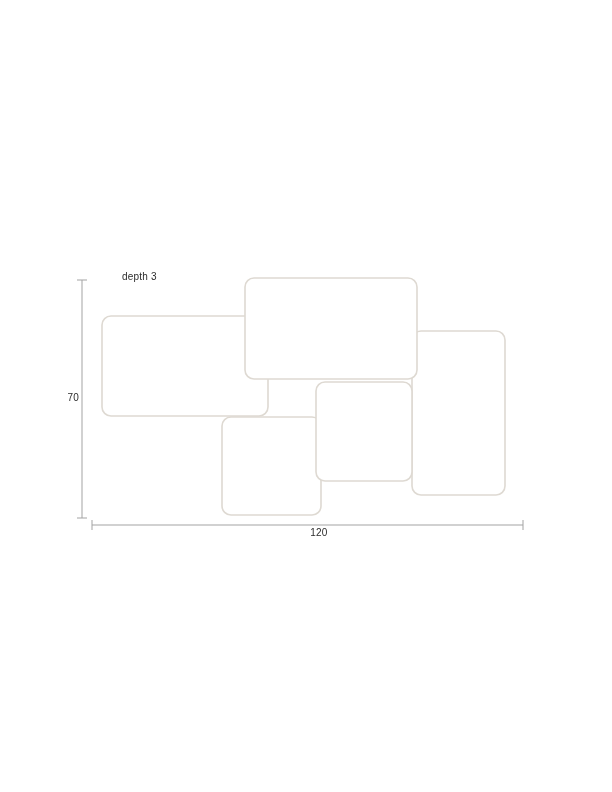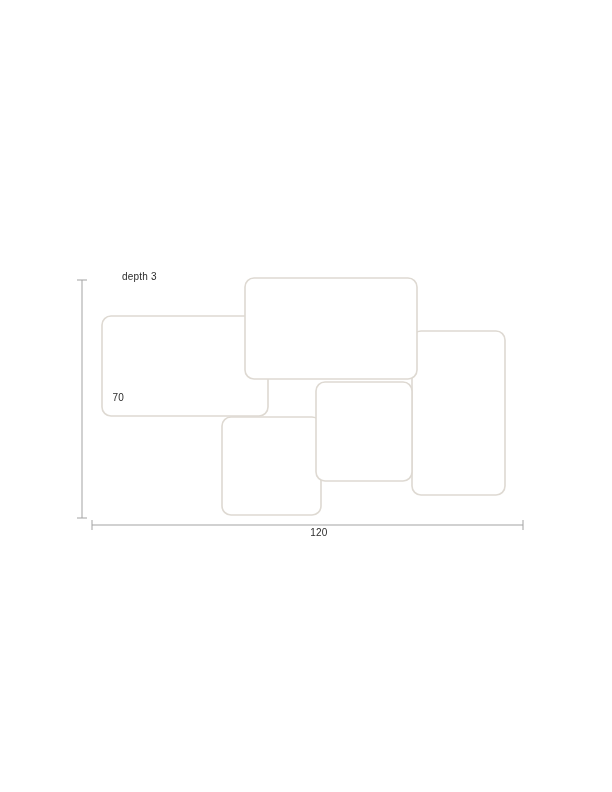--- a/index.html
+++ b/index.html
@@ -44,16 +44,16 @@
       <line x1="82" y1="280" x2="82" y2="518" stroke="#a3a3a3" stroke-width="1"></line>
       <line x1="77" y1="280" x2="87" y2="280" stroke="#a3a3a3" stroke-width="1"></line>
       <line x1="77" y1="518" x2="87" y2="518" stroke="#a3a3a3" stroke-width="1"></line>
       <line x1="92" y1="525" x2="523" y2="525" stroke="#a3a3a3" stroke-width="1"></line>
       <line x1="92" y1="520" x2="92" y2="530" stroke="#a3a3a3" stroke-width="1"></line>
       <line x1="523" y1="520" x2="523" y2="530" stroke="#a3a3a3" stroke-width="1"></line>
     </svg>
 
   <span class="lbl" id="depth-label" style="left: 122px; top: 277px; transform: translate(0px, -50%); color: rgb(43, 43, 43);">depth 3</span>
 
-  <span class="lbl" id="height-label" style="left: 79px; top: 398px; transform: translate(-100%, -50%); color: rgb(43, 43, 43); margin-left: 45px;">70</span>
+  <span class="lbl" id="height-label" style="left: 79px; top: 398px; transform: translate(-100%, -50%); color: rgb(43, 43, 43);">70</span>
 
   <span class="lbl" id="width-label" style="left: 319px; top: 533px; transform: translate(-50%, -50%); color: rgb(43, 43, 43);">120</span>
 </div>
 
 </body></html>

